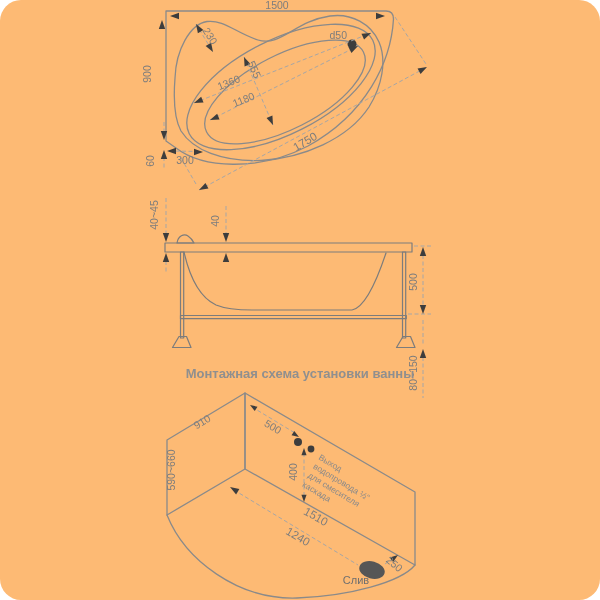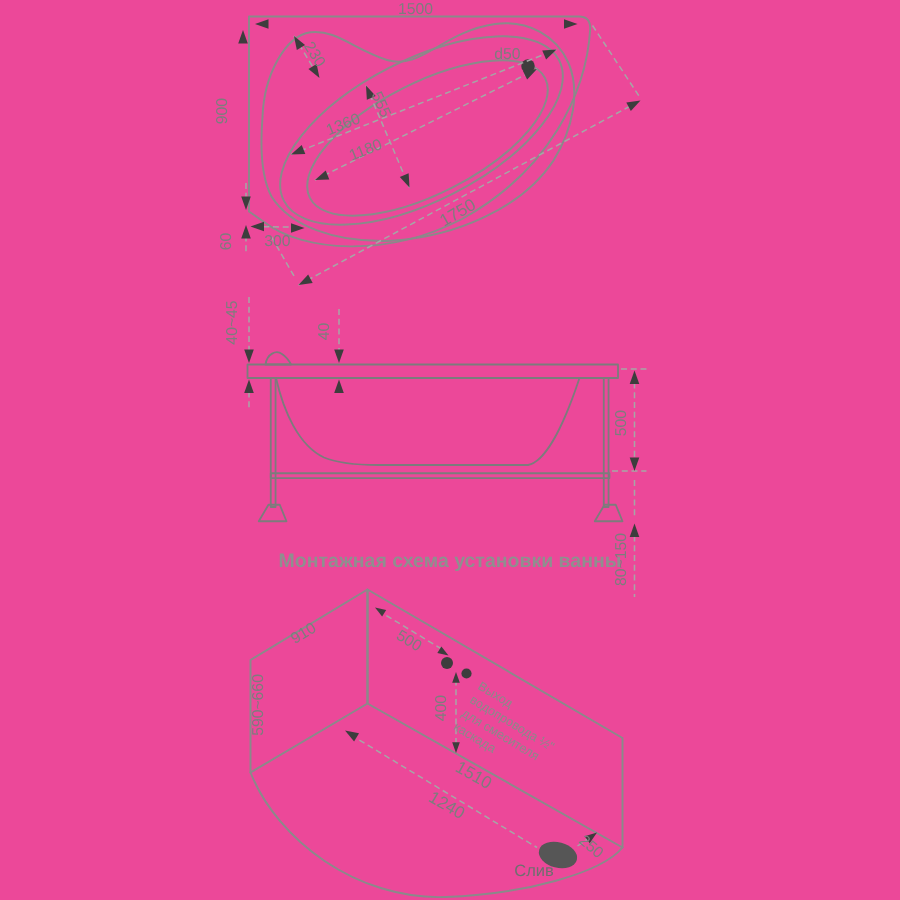--- a/index.html
+++ b/index.html
@@ -1,16 +1,16 @@
 <!DOCTYPE html>
 <html><head>
 <meta charset="utf-8">
 <style>
   html,body{margin:0;padding:0;background:#ffffff;}
-  .canvas{position:relative;width:600px;height:600px;background:#ec4899;overflow:hidden;}
+  .canvas{position:relative;width:600px;height:600px;background:#fdba74;overflow:hidden;border-radius:21px;}
   svg{display:block;}
   .outline{fill:none;stroke:#8a8a8a;stroke-width:1.3;stroke-linejoin:round;stroke-linecap:round;}
   .outline2{fill:none;stroke:#7c7c7c;stroke-width:1.2;stroke-linejoin:round;stroke-linecap:round;}
   .dim{fill:none;stroke:#a6a6a6;stroke-width:1;stroke-dasharray:4 2.5;}
   .arrow{fill:#3d3d3d;stroke:none;}
   .dot{fill:#3d3d3d;stroke:none;}
   .dimtext{font:10.5px "Liberation Sans", sans-serif;fill:#7d7d7d;}
   .big{font-size:11.5px;}
   .notetext{font:8.5px "Liberation Sans", sans-serif;fill:#8a8a8a;}
   .title{font:bold 13px "Liberation Sans", sans-serif;fill:#8f8f8f;}

